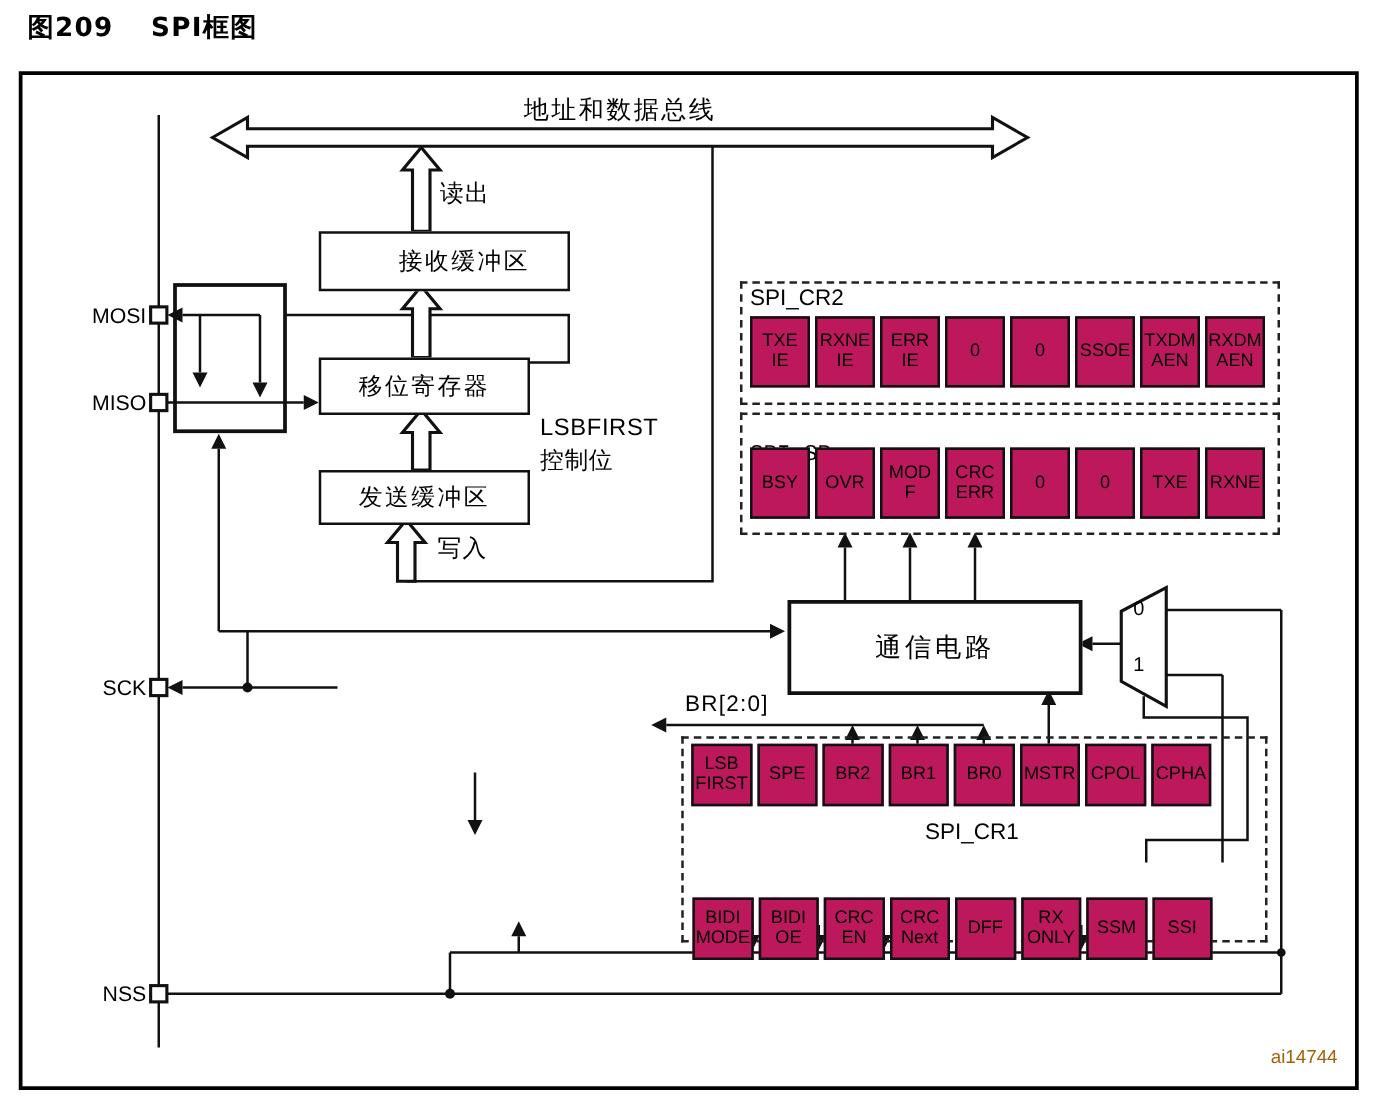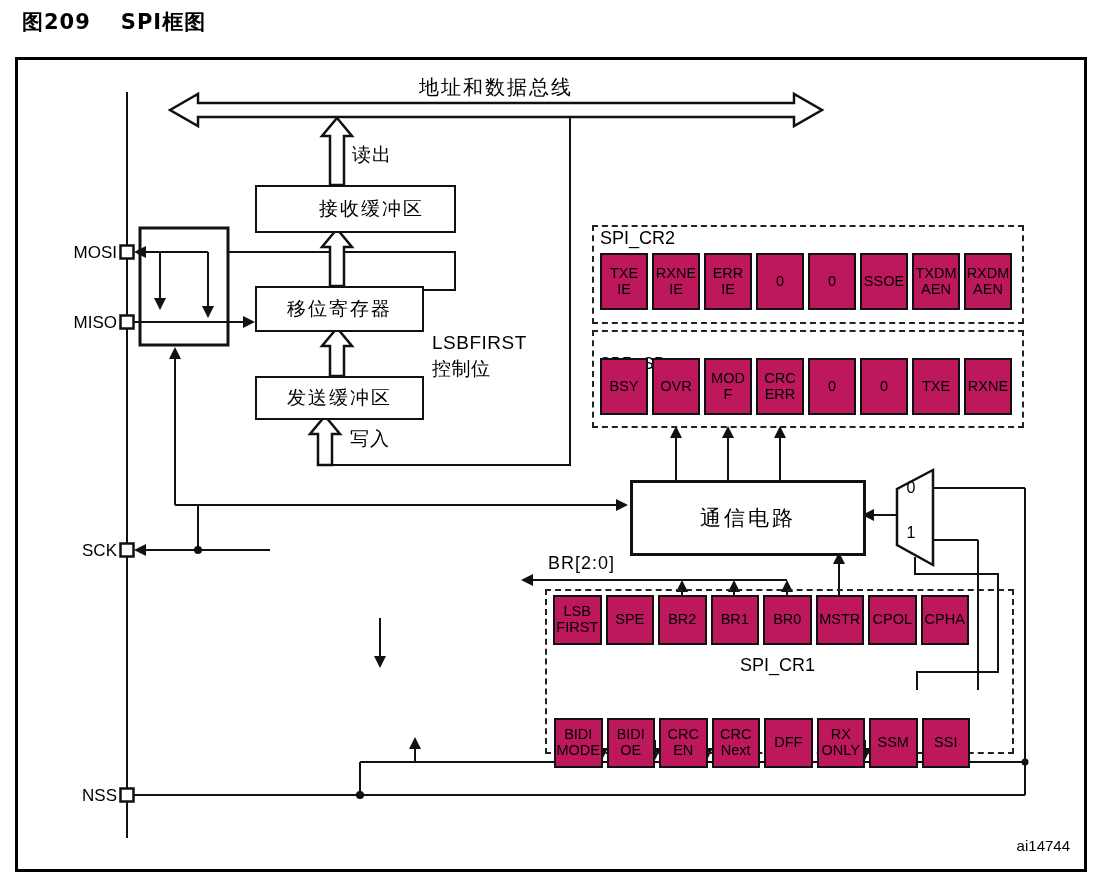--- a/index.html
+++ b/index.html
@@ -19,21 +19,21 @@
   .dashed{position:absolute;border:2px dashed #222;background:transparent;}
   .regname{position:absolute;font-size:18px;font-family:"Liberation Sans",sans-serif;}
   .cells{position:absolute;display:flex;gap:4px;}
   .cell{flex:1;background:#be185d;border:2.5px solid #111;display:flex;align-items:center;
         justify-content:center;text-align:center;white-space:pre-line;font-size:14.5px;
         line-height:1.1;font-family:"Liberation Sans",sans-serif;}
   .pinlabel{position:absolute;font-size:17px;font-family:"Liberation Sans",sans-serif;text-align:right;width:62px;}
   .lbl{position:absolute;font-size:19px;letter-spacing:1px;}
   .lbl.pre{white-space:pre-line;line-height:1.35;letter-spacing:0.5px;font-family:"Liberation Sans",sans-serif;}
   .muxnum{position:absolute;width:18px;text-align:center;font-size:16px;font-family:"Liberation Sans",sans-serif;}
-  .watermark{position:absolute;left:985px;top:837px;width:85px;text-align:right;font-size:15px;color:#000000;
+  .watermark{position:absolute;left:985px;top:837px;width:85px;text-align:right;font-size:15px;color:#a16207;
              font-family:"Liberation Sans",sans-serif;}
   .bustitle{position:absolute;left:396px;top:74px;width:200px;text-align:center;font-size:20px;letter-spacing:2px;}
 </style>
 </head>
 <body>
 
 <div id="stage">
 
   <div class="title">
     <span>图209</span><span class="gap"></span><span>SPI框图</span>

